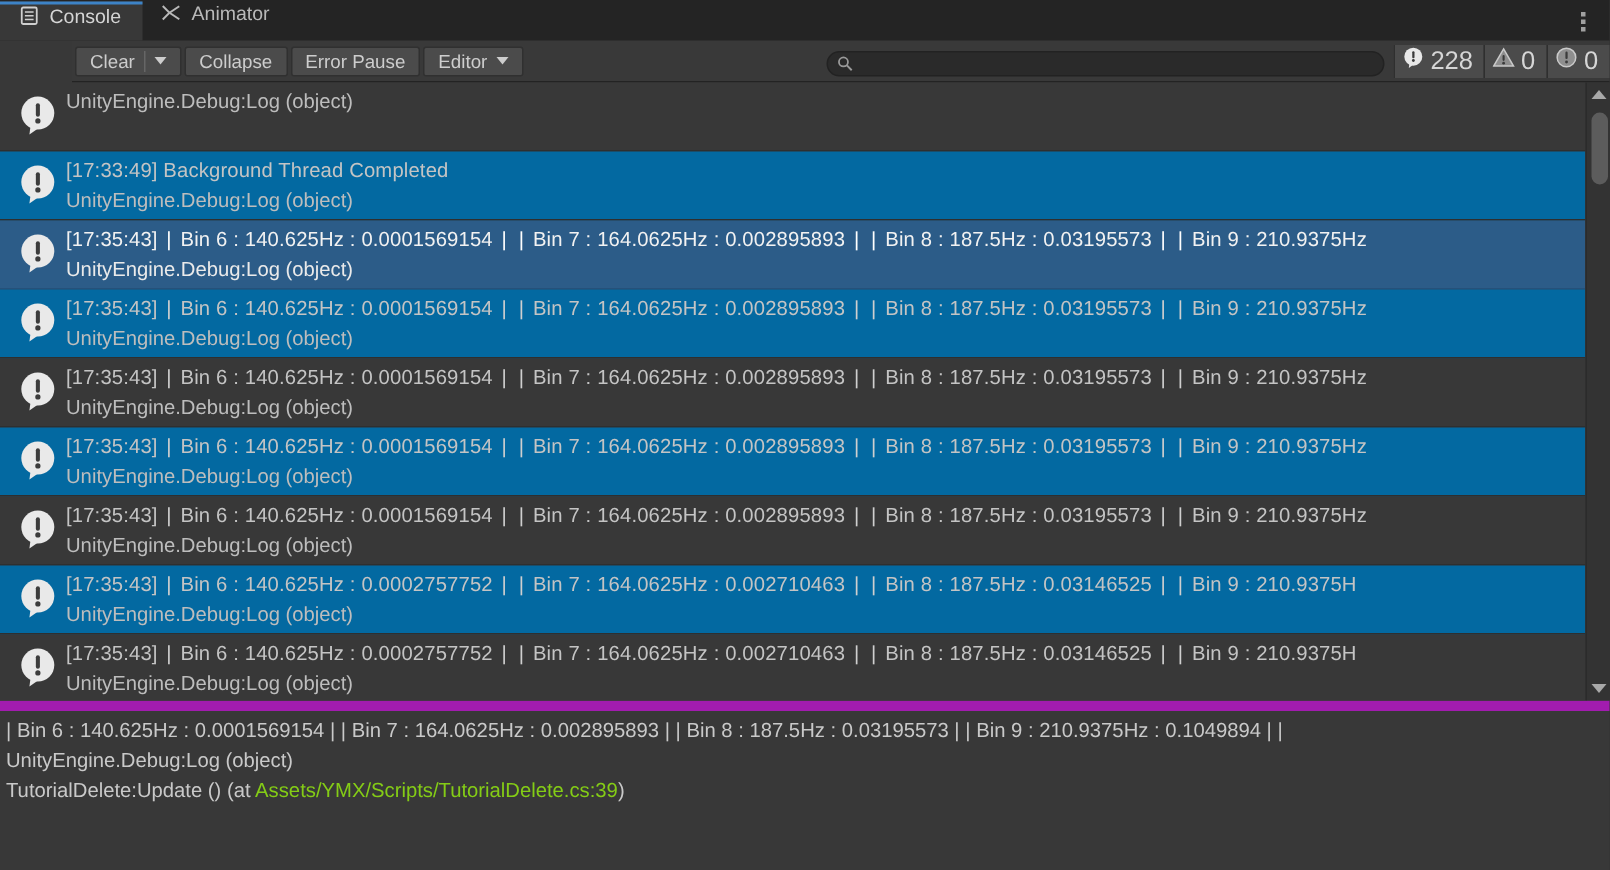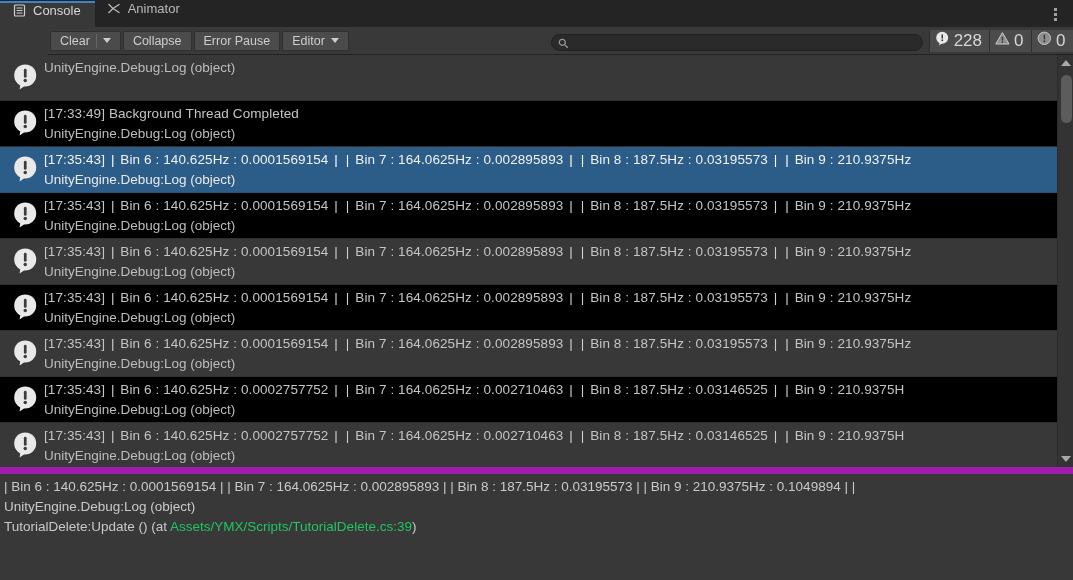--- a/index.html
+++ b/index.html
@@ -181,21 +181,21 @@
   .log-row {
     position: relative;
     height: 46px;
     padding: 3px 0 0 44px;
     box-sizing: border-box;
     white-space: nowrap;
     overflow: hidden;
     border-bottom: 1px solid #2f2f2f;
   }
   .log-row.odd  { background: #383838; }
-  .log-row.even { background: #000000; text-decoration: underline; }
+  .log-row.even { background: #0369a1; }
   .log-row.selected { background: #2c5c88; border-bottom-color: #25517a; }
 
   .log-icon {
     position: absolute;
     left: 12px;
     top: 8px;
     width: 28px;
     height: 28px;
   }
   .log-line1 {
@@ -263,21 +263,21 @@
     box-sizing: border-box;
   }
   .detail-line {
     font-size: 13.5px;
     color: #c9c9c9;
     line-height: 20px;
     white-space: nowrap;
     overflow: hidden;
   }
   .detail-link {
-    color: #22c55e;
+    color: #84cc16;
   }
 </style>
 </head>
 <body>
 
 <div id="app">
 
   <div class="tabbar">
 
     <div class="tab active">

